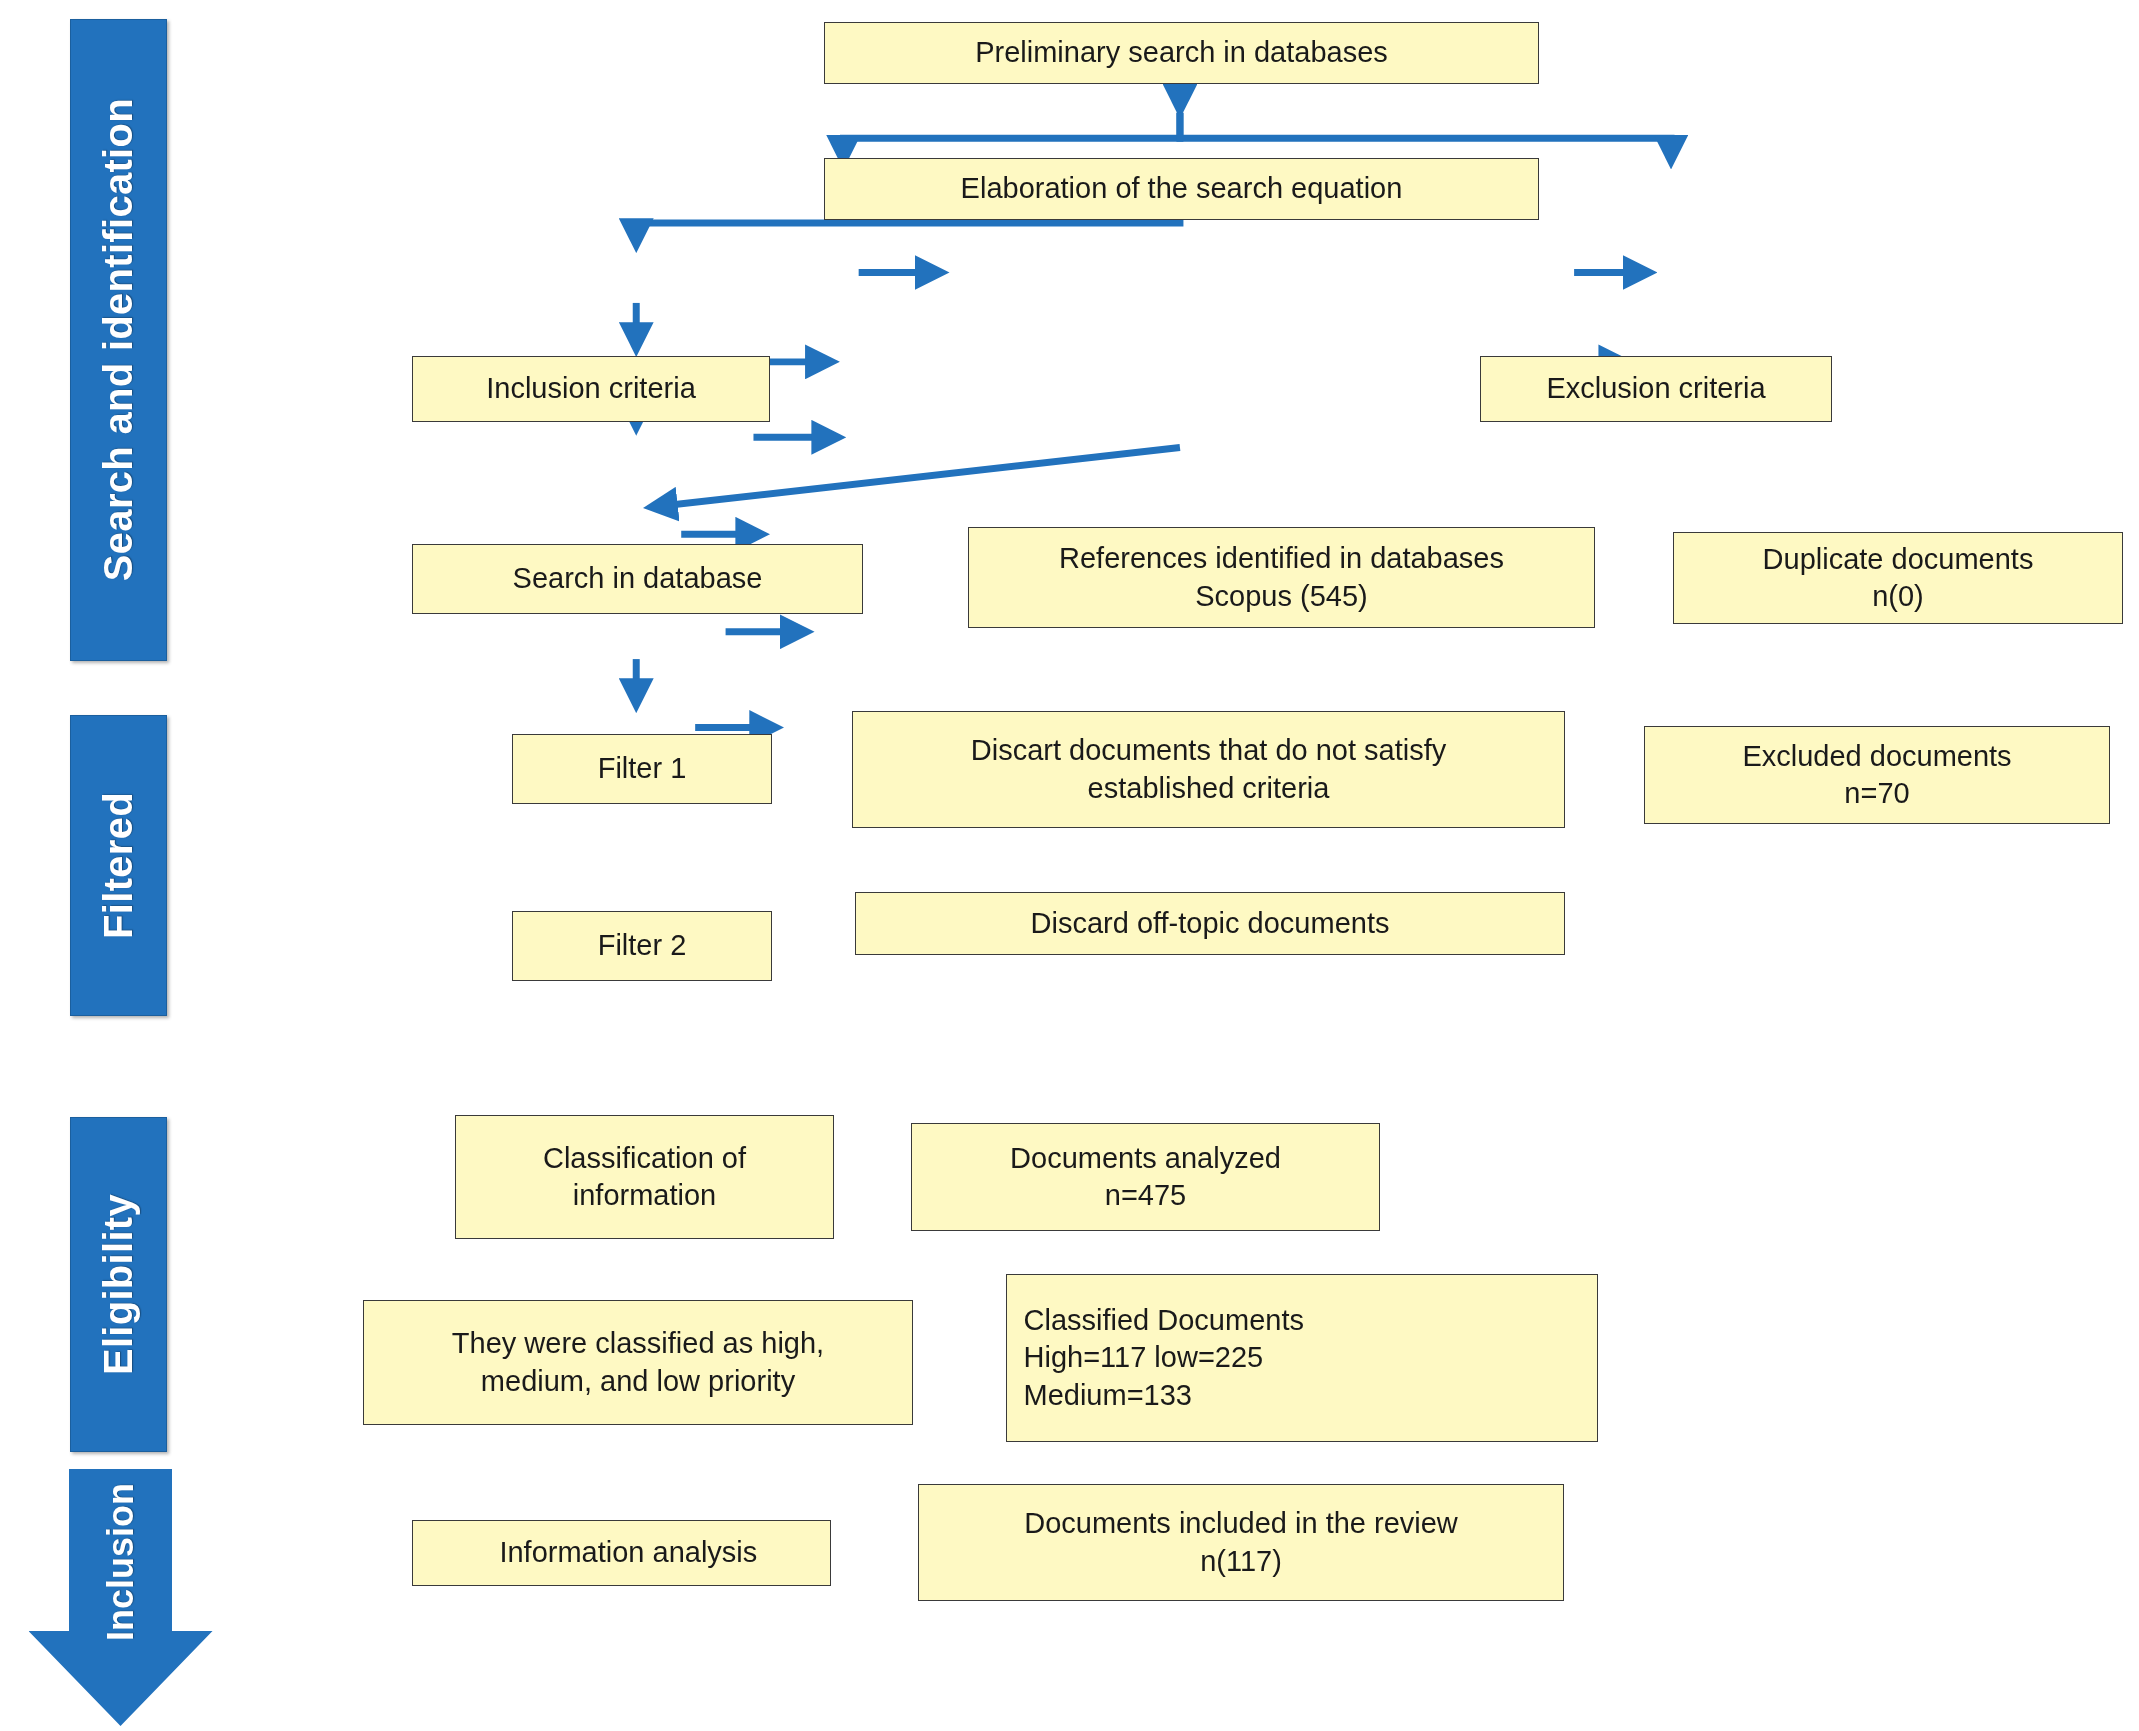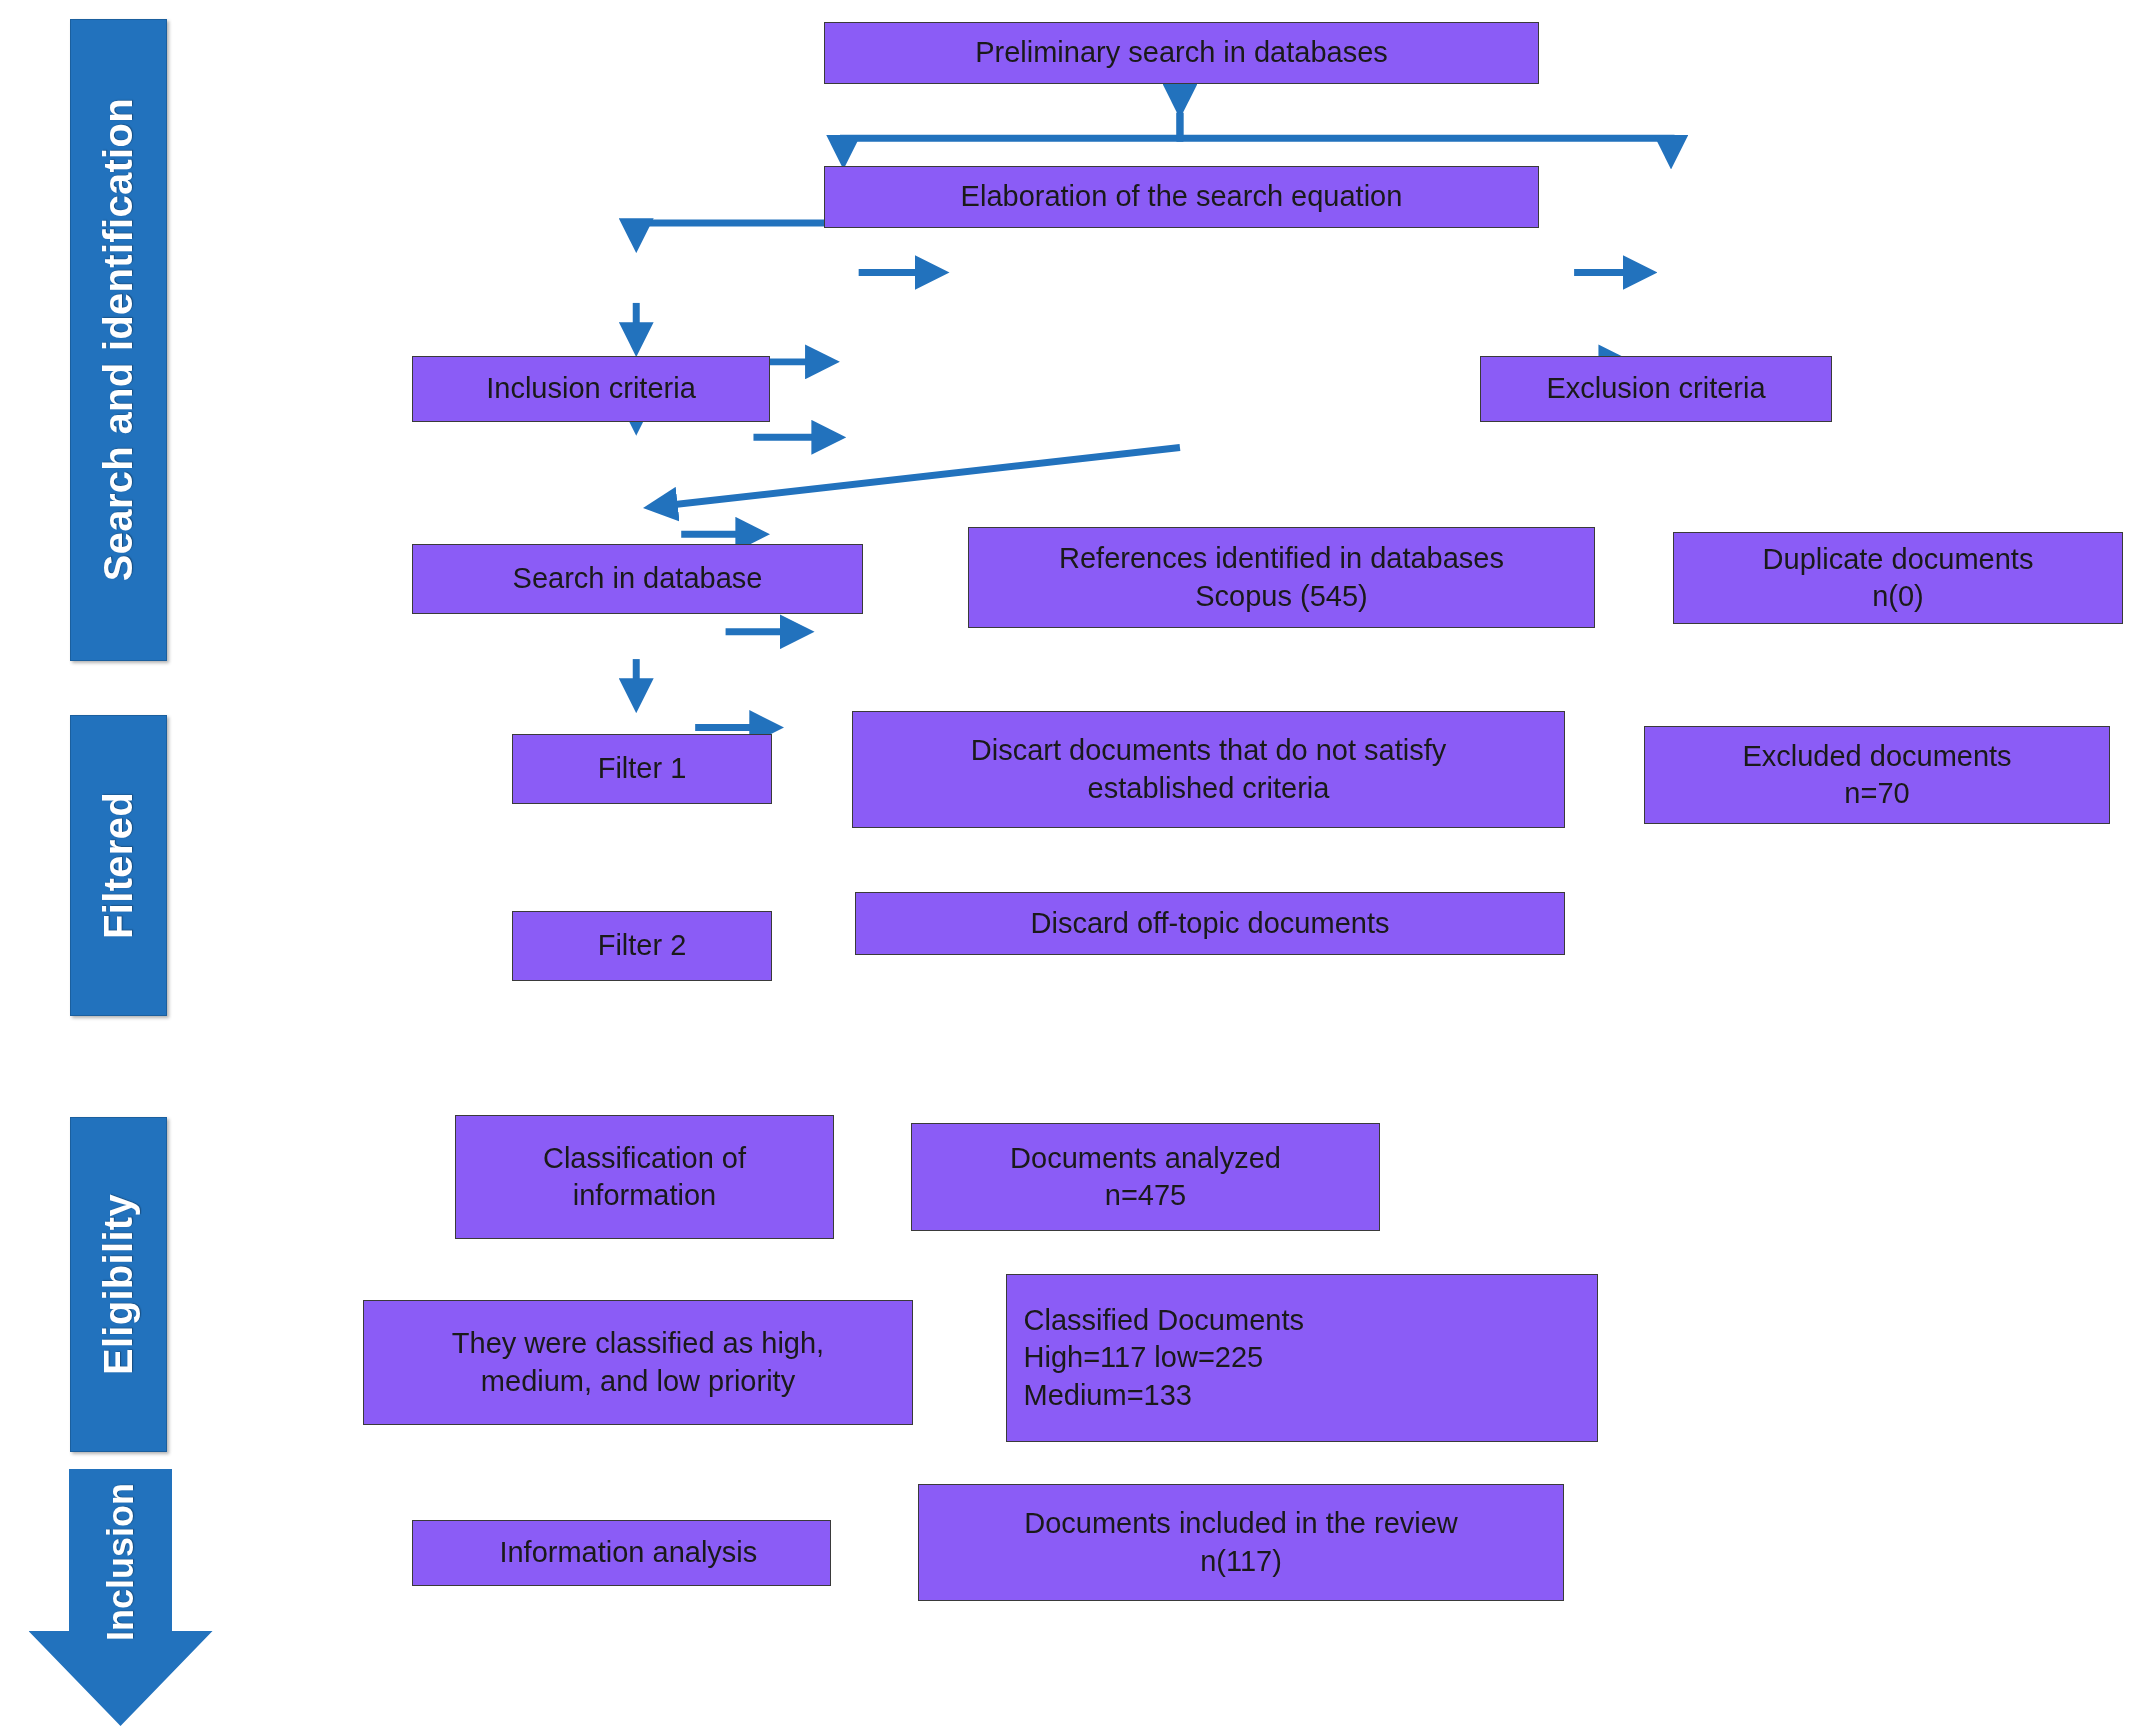--- a/index.html
+++ b/index.html
@@ -59,21 +59,21 @@
     font-weight: bold;
     white-space: nowrap;
     text-shadow: 0.6px 0.6px 1.3px rgba(0,0,0,0.35);
     margin-top: 14px;
   }
 
   
   .node {
     position: absolute;
     box-sizing: border-box;
-    background: #8b5cf6;
+    background: #fef9c3;
     border: 1.9px solid #3a3a3a;
     display: flex;
     align-items: center;
     justify-content: center;
     text-align: center;
     color: #1a1a1a;
     line-height: 1.28;
     padding: 2.5px 6.3px;
     font-size: 29px;
   }
@@ -161,21 +161,21 @@
 
   <div class="stage-arrow" style="left:28.5px; top:1469px; width:184px; height:257px;">
     <span class="arrow-shape"></span>
     <span class="stage-label" style="font-size:36px;">Inclusion</span>
   </div>
 
   <div class="node" style="left:824px; top:22px; width:715px; height:62px;">
     <span class="node-text">Preliminary search in databases</span>
   </div>
 
-  <div class="node" style="left:824px; top:158px; width:715px; height:62px;margin-top:8px;">
+  <div class="node" style="left:824px; top:158px; width:715px; height:62px;">
     <span class="node-text">Elaboration of the search equation</span>
   </div>
 
   <div class="node" style="left:412px; top:356px; width:358px; height:66px;text-align:center;">
     <span class="node-text">Inclusion criteria</span>
   </div>
 
   <div class="node" style="left:1480px; top:356px; width:352px; height:66px;">
     <span class="node-text">Exclusion criteria</span>
   </div>

